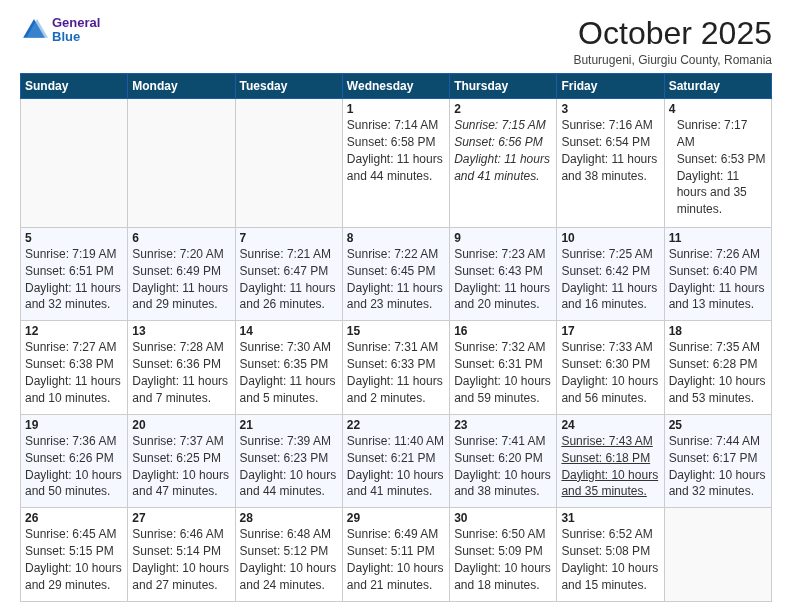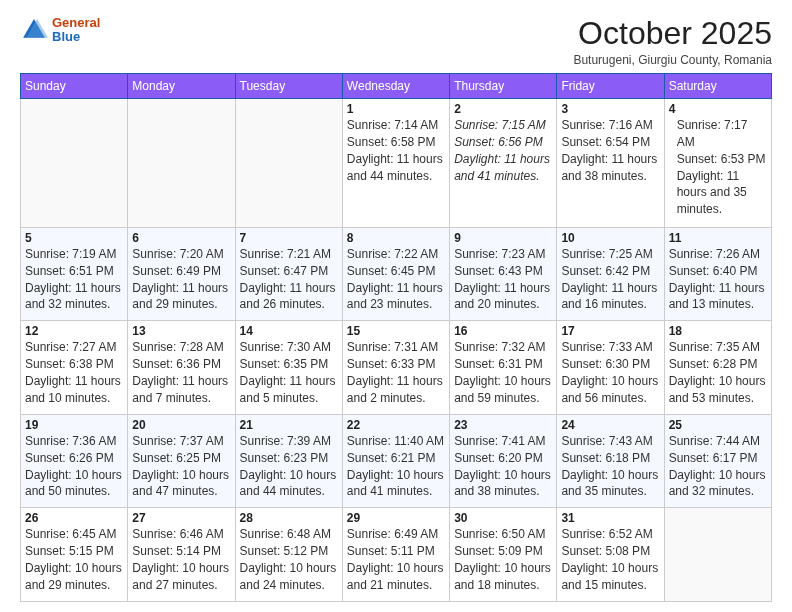--- a/index.html
+++ b/index.html
@@ -28,21 +28,21 @@
       align-items: center;
       gap: 4px;
     }
     .logo-text {
       display: flex;
       flex-direction: column;
       font-size: 13px;
       font-weight: bold;
       line-height: 1.1;
     }
-    .logo-general { color: #c2410c; }
+    .logo-general { color: #4c1d95; }
     .logo-blue { color: #1a6bbf; }
     .logo-icon {
       width: 28px;
       height: 28px;
     }
     .title-block {
       text-align: right;
     }
     .main-title {
       font-size: 32px;
@@ -56,24 +56,24 @@
       margin-top: 2px;
     }
     .calendar {
       flex: 1;
       border: 1px solid #ccc;
       border-collapse: collapse;
       width: 100%;
       table-layout: fixed;
     }
     .calendar th {
-      background: #8b5cf6;
+      background: #0c4a6e;
       color: #fff;
       font-size: 12px;
-      font-weight: normal;
+      font-weight: bold;
       padding: 5px 4px;
       border: 1px solid #1a5aaa;
       text-align: left;
     }
     .calendar td {
       border: 1px solid #ccc;
       vertical-align: top;
       padding: 3px 4px;
       font-size: 9.5px;
       color: #333;
@@ -276,21 +276,21 @@
 Daylight: 10 hours and 41 minutes.</div>
           </td>
           <td>
             <span class="day-number">23</span>
             <div class="day-info" style="white-space: pre-line;">Sunrise: 7:41 AM
 Sunset: 6:20 PM
 Daylight: 10 hours and 38 minutes.</div>
           </td>
           <td>
             <span class="day-number">24</span>
-            <div class="day-info" style="white-space: pre-line;">Sunrise: 7:43 AM
+            <div class="day-info" style="white-space: pre-line; text-decoration: underline;">Sunrise: 7:43 AM
 Sunset: 6:18 PM
 Daylight: 10 hours and 35 minutes.</div>
           </td>
           <td>
             <span class="day-number">25</span>
             <div class="day-info" style="white-space: pre-line;">Sunrise: 7:44 AM
 Sunset: 6:17 PM
 Daylight: 10 hours and 32 minutes.</div>
           </td>
         </tr>

